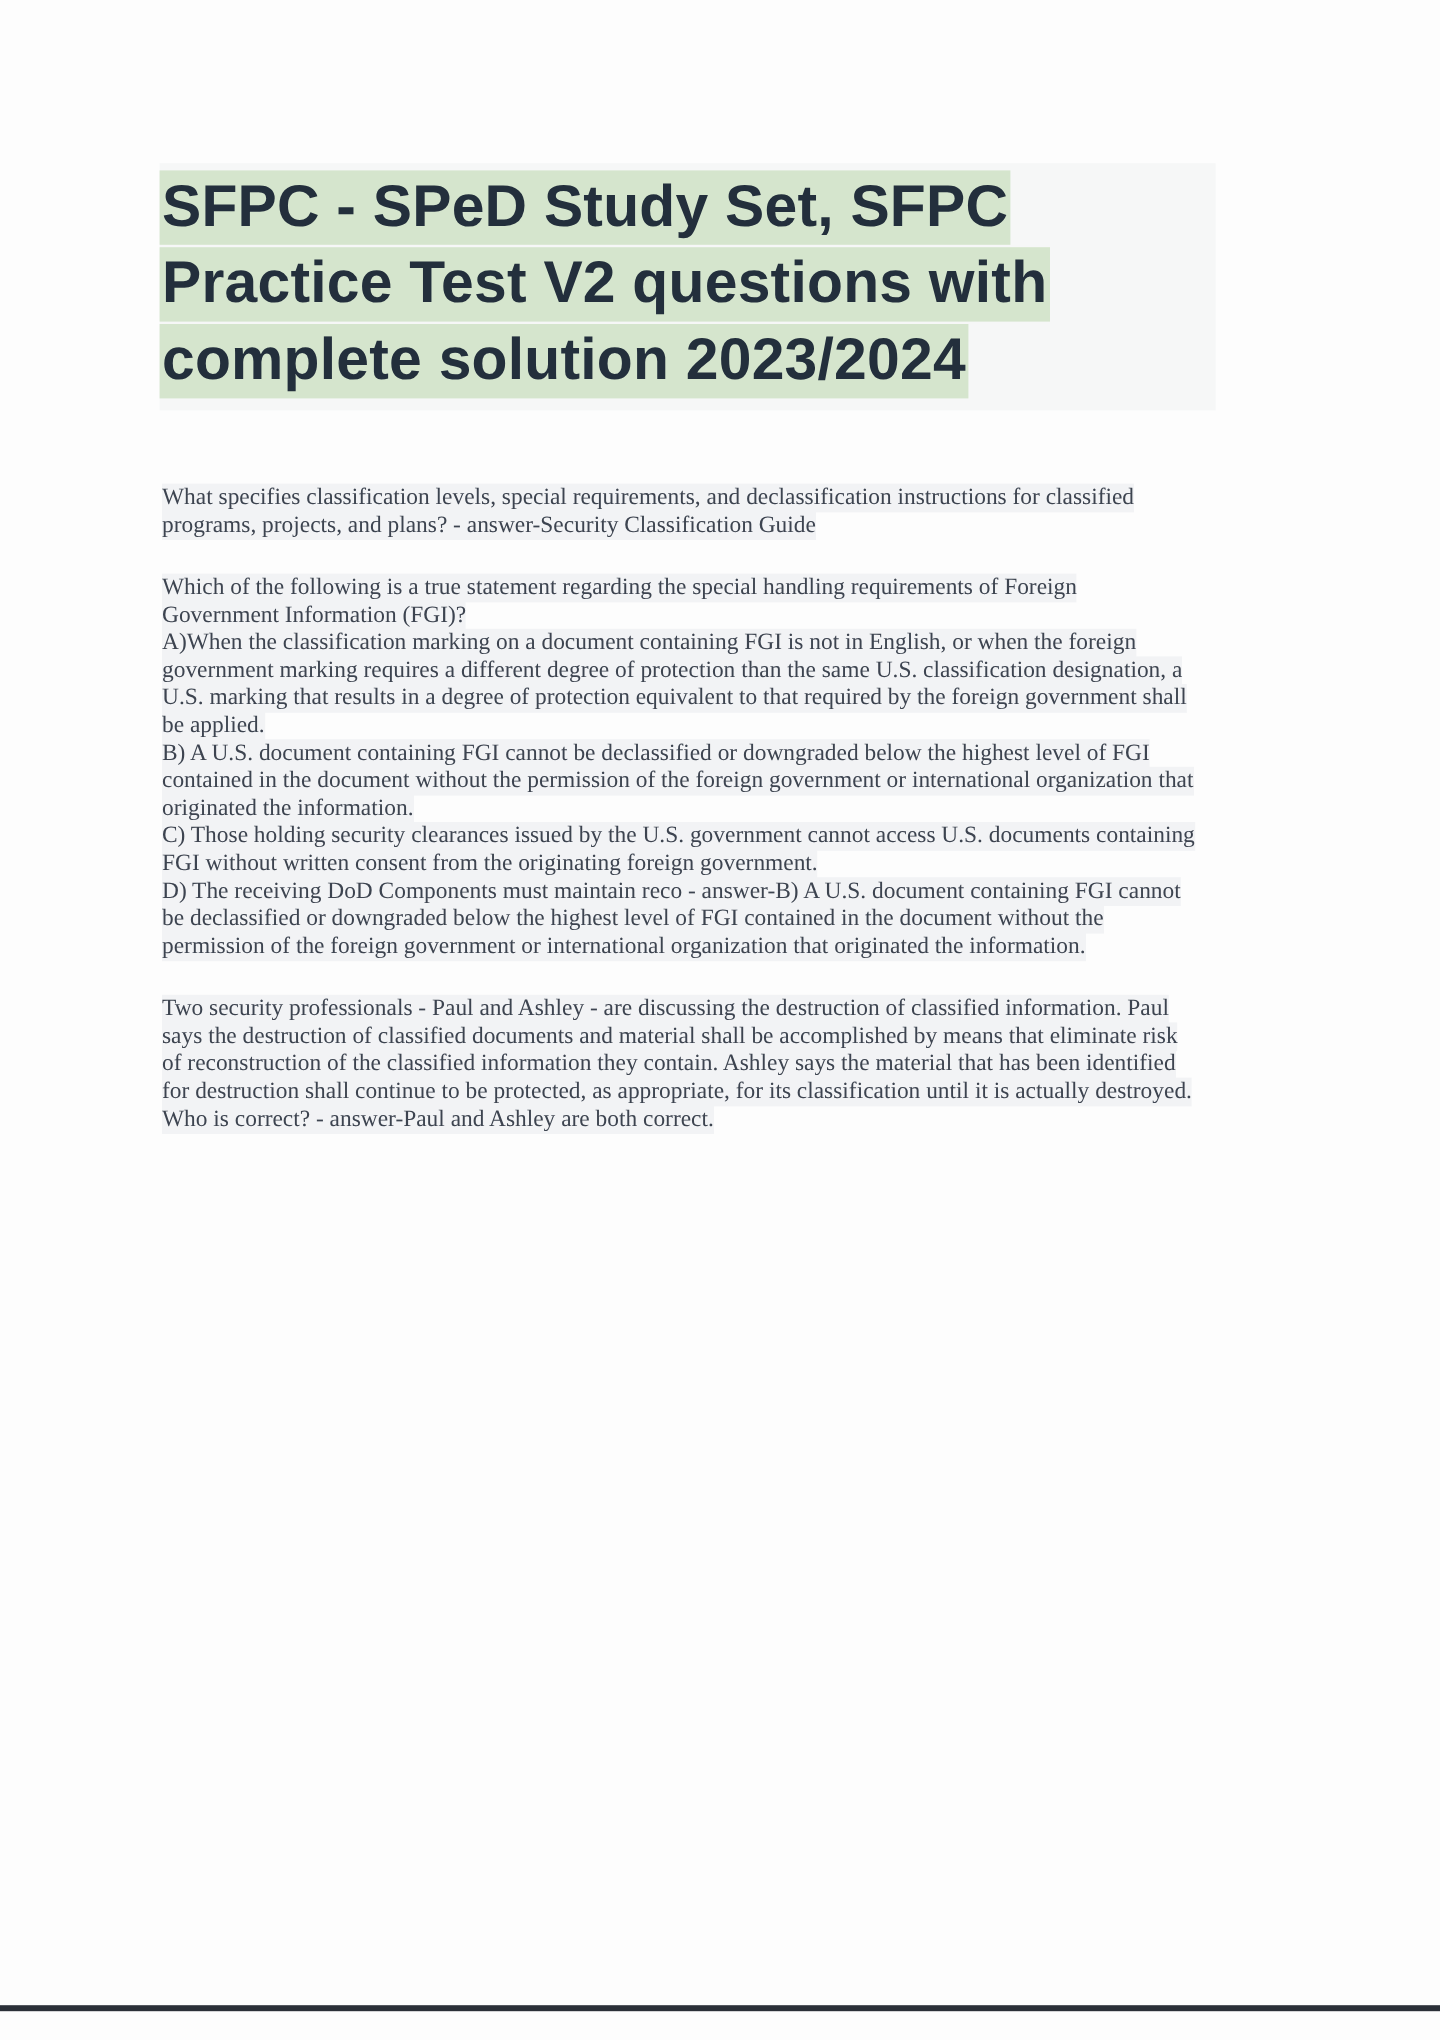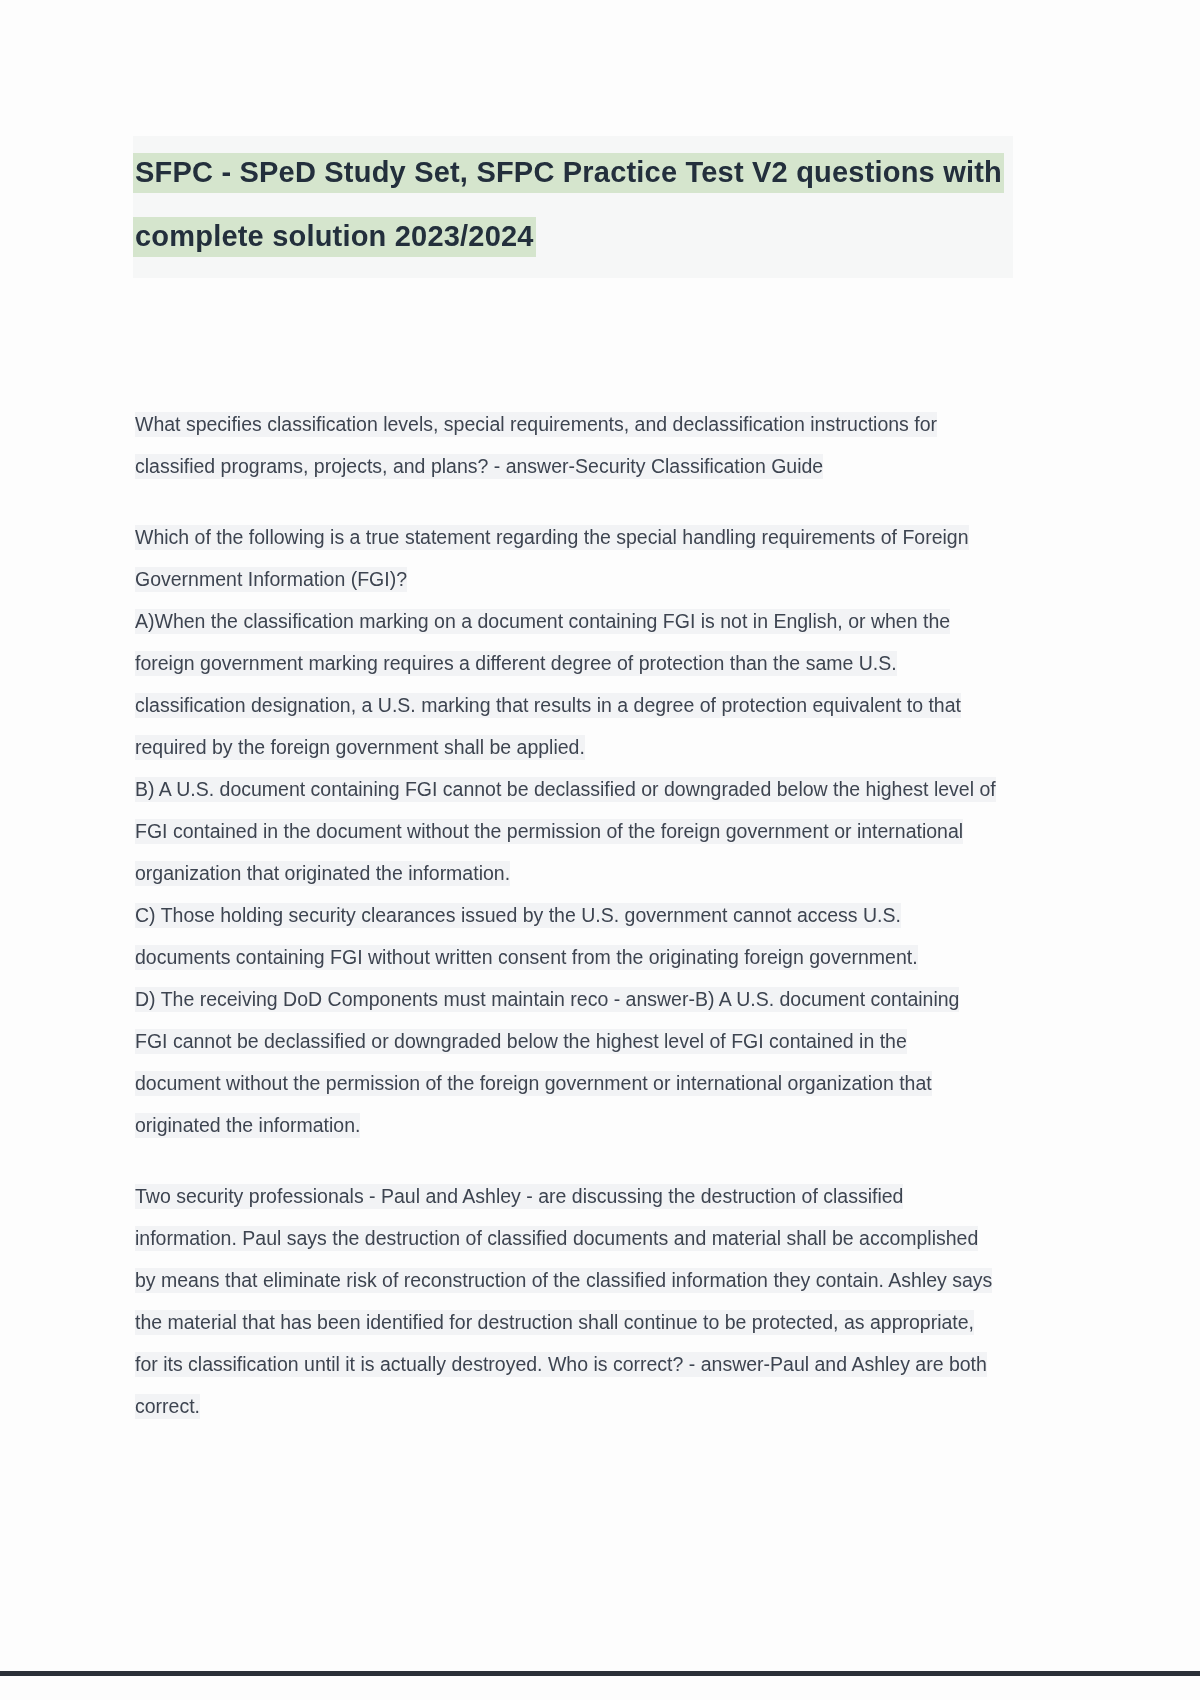--- a/index.html
+++ b/index.html
@@ -22,44 +22,45 @@
   .title-block {
     position: absolute;
     left: 133px;
     top: 136px;
     width: 880px;
     background: #f6f7f7;
     padding: 4px 0 10px 0;
   }
   .title-text {
     margin: 0;
-    font-size: 29px;
+    font-size: 49px;
     font-weight: bold;
     color: #232f3c;
     line-height: 64px;
     letter-spacing: 0.2px;
   }
   .title-highlight {
     background: #d5e5cd;
     -webkit-box-decoration-break: clone;
     box-decoration-break: clone;
     padding: 3px 2px 5px 2px;
   }
   .content {
     position: absolute;
     left: 135px;
     top: 403px;
     width: 862px;
   }
   p.qa {
     font-size: 19.5px;
-    line-height: 42px;
+    line-height: 23px;
     color: #3d4450;
     margin: 0 0 29px 0;
     white-space: pre-line;
+    font-family: Liberation Serif, serif;
   }
   p.qa .hl {
     background: #f2f3f5;
     -webkit-box-decoration-break: clone;
     box-decoration-break: clone;
     padding: 1px 0 2px 0;
   }
   .footer-bar {
     position: absolute;
     left: 0;

